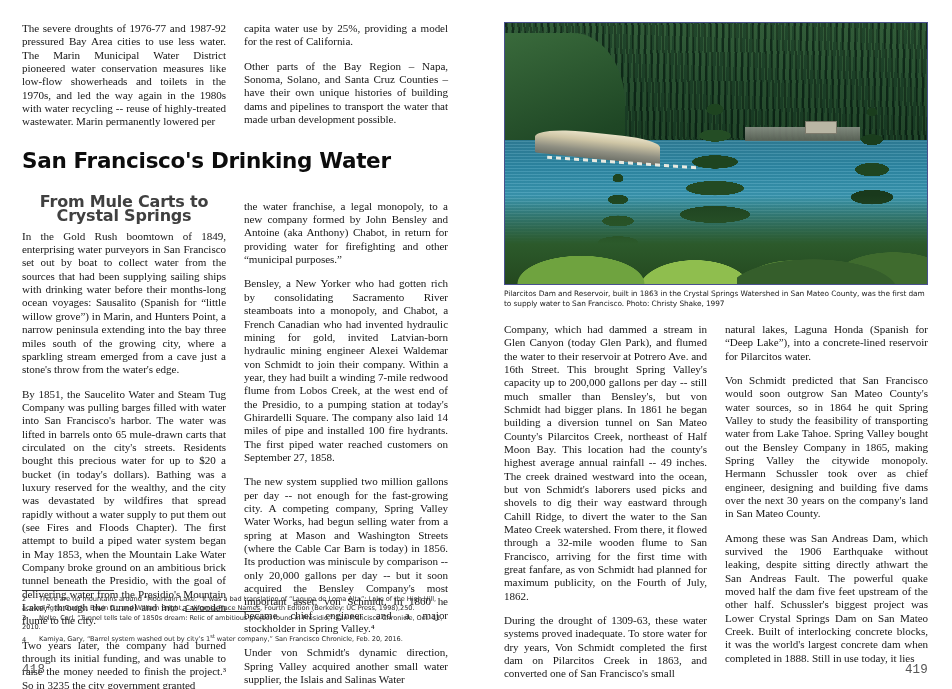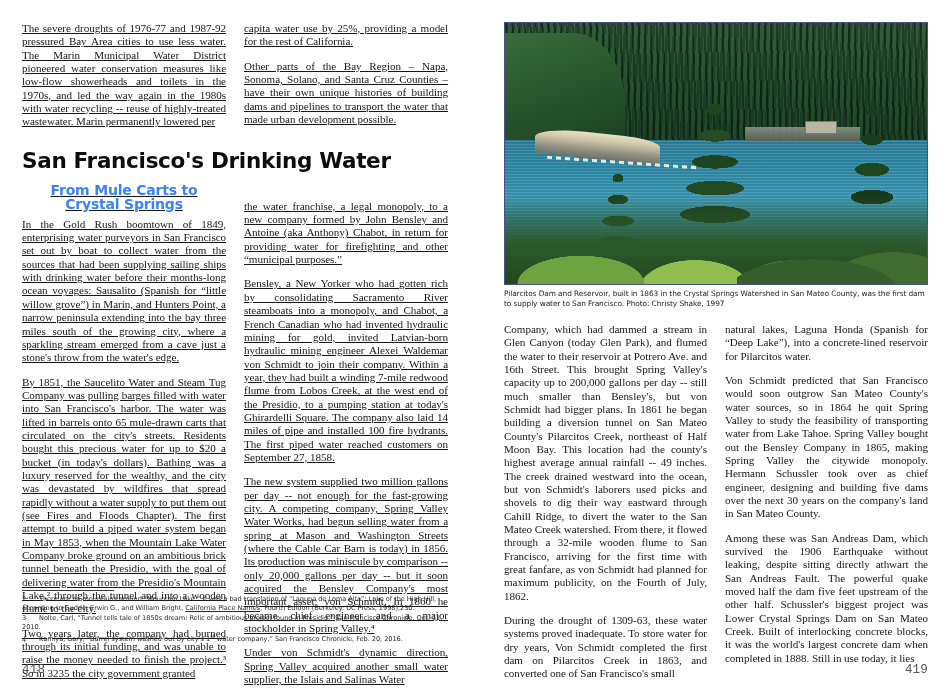--- a/index.html
+++ b/index.html
@@ -34,21 +34,20 @@
     padding: 18px 24px 0 28px;
   }
 
   
   .top-cols {
     display: flex;
     gap: 18px;
   }
   .col {
     width: 205px;
-    text-decoration: underline;
   }
   p.body {
     margin: 0 0 11px 0;
     font-family: "Liberation Serif", serif;
     font-size: 11.1px;
     line-height: 13.35px;
     text-align: justify;
     text-justify: inter-word;
     hyphens: manual;
     letter-spacing: -0.06px;
@@ -60,26 +59,26 @@
     font-size: 21.5px;
     line-height: 24px;
     text-align: left;
     margin: 9px 0 6px 0;
     letter-spacing: -0.3px;
     color: #0d0d0d;
   }
   h2.subhead {
     font-family: "DejaVu Sans", sans-serif;
     font-weight: bold;
-    font-size: 14px;
+    font-size: 16px;
     line-height: 14px;
-    margin: 4px 0 7px 0;
+    margin: 16px 0 7px 0;
     text-align: center;
     letter-spacing: -0.2px;
-    color: #3b82f6;
+    color: #404040;
   }
   .subhead-spacer {
     height: 21px;
   }
 
   .mid-cols {
     display: flex;
     gap: 18px;
     margin-top: 0px;
   }

